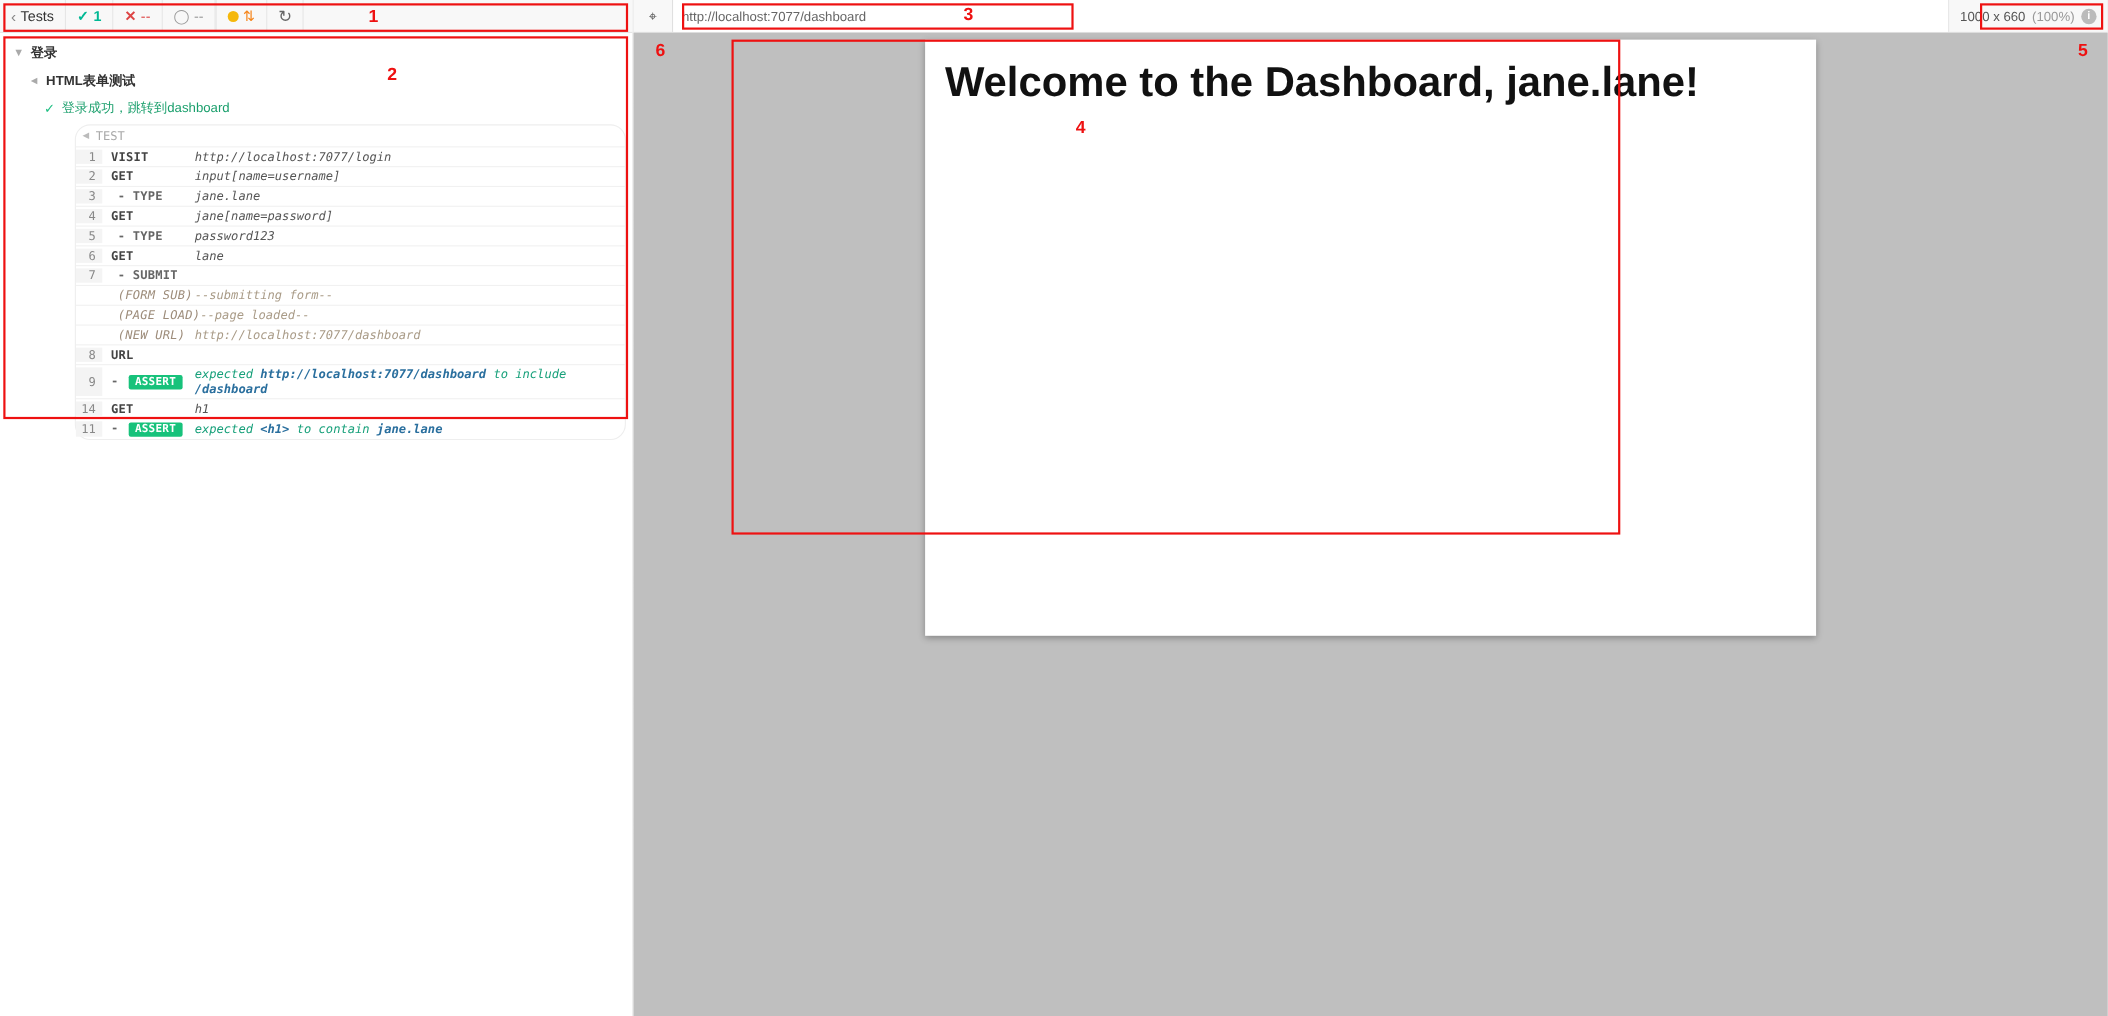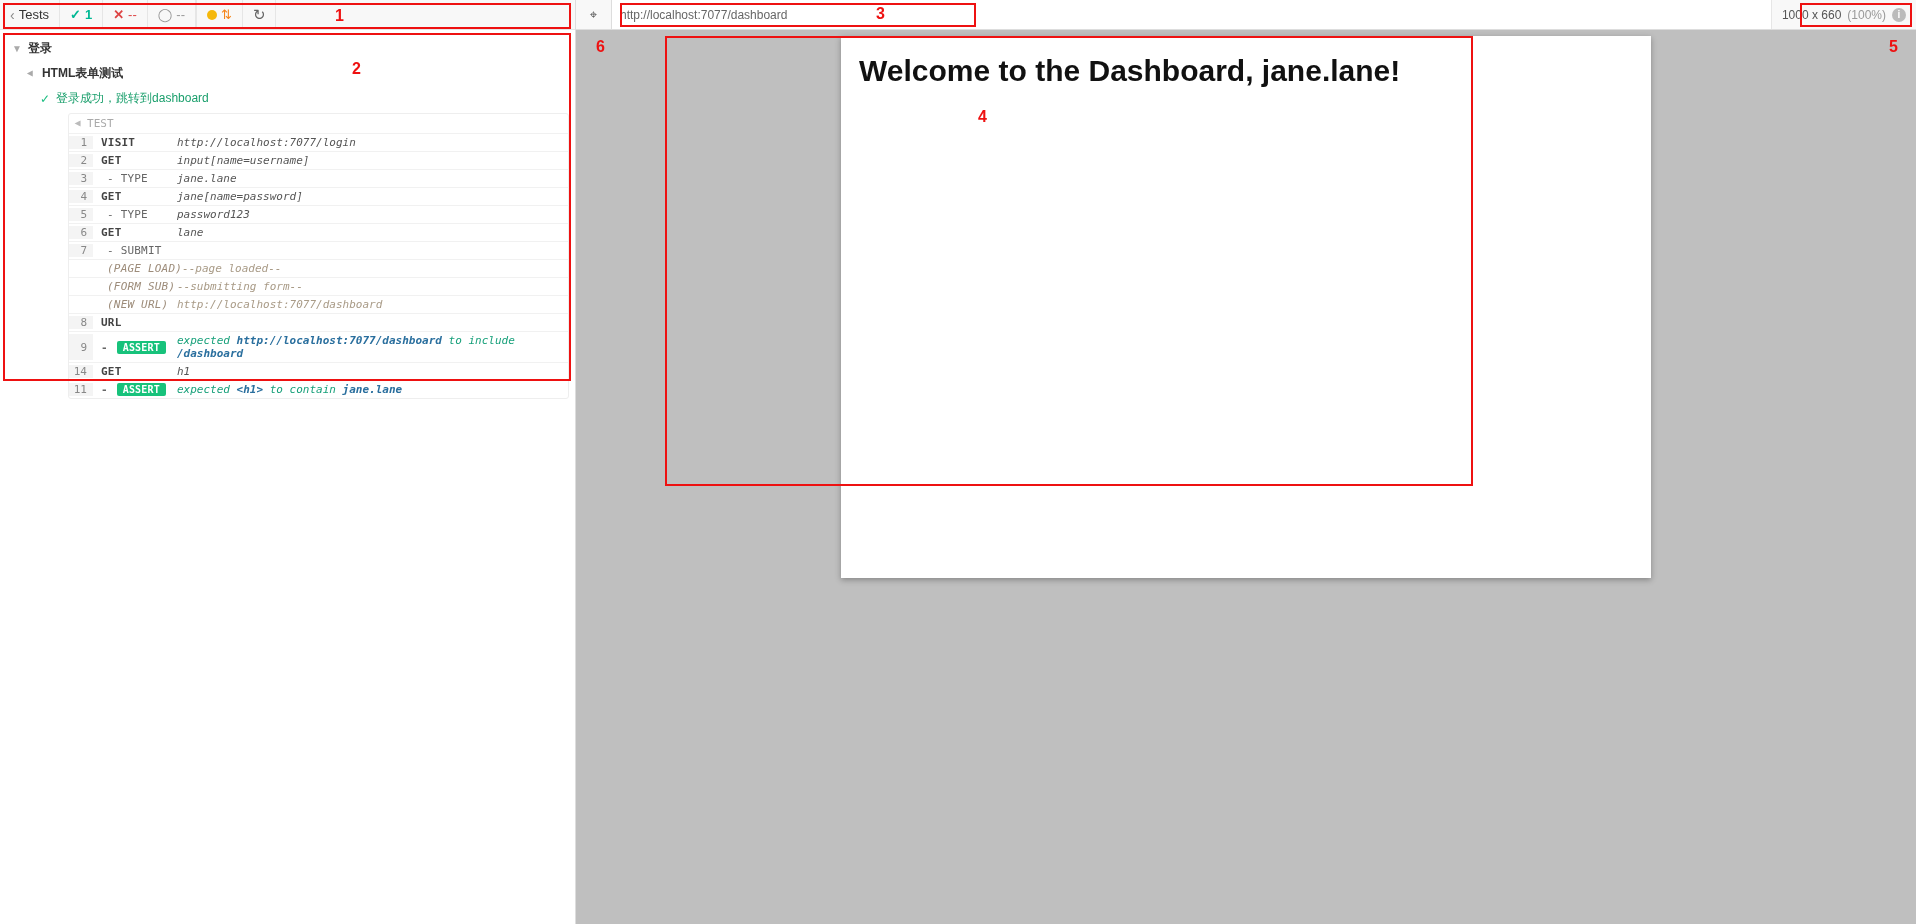--- a/index.html
+++ b/index.html
@@ -28,29 +28,29 @@
 
   .tests-body { padding:6px 6px 10px 6px; font-size:12px; }
   .suite-row { display:flex; align-items:center; padding:4px 6px; font-weight:bold; }
   .caret { color:#aaa; margin-right:6px; font-size:10px; }
   .nested { margin-left:14px; }
   .nested .caret { transform:rotate(90deg); display:inline-block; }
   .desc-row { display:flex; align-items:center; padding:4px 6px; font-weight:bold; }
   .test-row { display:flex; align-items:center; padding:4px 6px; color:#1a9f6c; font-size:12px; }
   .test-row .chk { color:#1fbf83; margin-right:6px; }
 
-  .cmd-log { margin-left:34px; margin-top:2px; border:1px solid #eee; border-radius:3px; font-family:Menlo,Consolas,monospace; font-size:11px; }
+  .cmd-log { margin-left:34px; margin-top:2px; border:1px solid #eee; border-radius:14px; font-family:Menlo,Consolas,monospace; font-size:11px; }
   .cmd-head { display:flex; align-items:center; color:#aaa; padding:3px 6px; }
   .cmd-head .caret { color:#bbb; }
   .cmd-row { display:flex; align-items:center; padding:2px 0; border-top:1px solid #f1f1f1; }
   .cmd-num { width:24px; text-align:right; padding-right:6px; color:#888; background:#f4f4f4; align-self:stretch; display:flex;align-items:center;justify-content:flex-end; }
   .cmd-name { width:84px; padding-left:8px; color:#444; font-weight:bold; letter-spacing:0.2px; }
   .cmd-msg { flex:1; color:#333; padding-right:8px; }
   .cmd-msg.mono { color:#555;font-style:italic; }
-  .cmd-row.sub .cmd-name { color:#666; font-weight:normal; padding-left:14px; }
+  .cmd-row.sub .cmd-name { color:#666; font-weight:bold; padding-left:14px; }
   .cmd-row.sub .cmd-num { color:#888; }
   .cmd-row.info { color:#9d8c7a; font-style:italic; }
   .cmd-row.info .cmd-num { background:transparent; }
   .cmd-row.info .cmd-name { color:#9d8c7a; font-style:italic; font-weight:normal; padding-left:14px; width:auto; min-width:84px; }
   .cmd-row.info .cmd-msg { color:#a99b87; font-style:italic; }
   .assert-badge { display:inline-block; background:#17c27b; color:#fff; font-size:10px; padding:1px 6px; border-radius:2px; font-weight:bold; font-style:normal; }
   .exp { color:#17a07a; }
   .hl-url { color:#2a6f9e; font-weight:bold; }
   .hl-sel { color:#2a6f9e; font-weight:bold; }
   .cmd-row .dash { color:#666; margin-right:2px; }
@@ -64,21 +64,21 @@
   .addrbar { height:30px; display:flex; align-items:stretch; border-bottom:1px solid #ddd; background:#f8f8f8; }
   .sel-icon { width:36px; display:flex; align-items:center; justify-content:center; color:#555; border-right:1px solid #ddd; cursor:pointer; }
   .url-box { flex:1; display:flex; align-items:center; padding:0 8px; font-size:12px; color:#666; background:#fff; border-right:1px solid #e6e6e6; }
   .viewport-info { display:flex; align-items:center; gap:6px; padding:0 10px; color:#777; font-size:12px; }
   .vp-size { color:#555; }
   .vp-pct { color:#999; }
   .info-i { width:14px;height:14px;border-radius:50%;background:#bbb;color:#fff;display:inline-flex;align-items:center;justify-content:center;font-size:10px;font-weight:bold; }
 
   .aut-stage { flex:1; position:relative; display:flex; justify-content:center; align-items:flex-start; background:#bfbfbf; overflow:hidden; }
   .aut-frame { margin-top:6px; background:#fff; box-shadow:0 2px 6px rgba(0,0,0,0.3); width:810px; height:542px; padding:18px; }
-  .aut-frame h1 { font-size:30px; font-weight:800; color:#111; }
+  .aut-frame h1 { font-size:38px; font-weight:800; color:#111; }
 </style>
 </head>
 <body>
 
 <div class="wm" id="wm">
     <span style="left: -60px; top: -20px;">小菠萝测试笔记</span>
     <span style="left: 200px; top: -20px;">小菠萝测试笔记</span>
     <span style="left: 460px; top: -20px;">小菠萝测试笔记</span>
     <span style="left: 720px; top: -20px;">小菠萝测试笔记</span>
     <span style="left: 980px; top: -20px;">小菠萝测试笔记</span>
@@ -231,27 +231,27 @@
                 <div class="cmd-name">GET</div>
                 <div class="cmd-msg mono">lane</div>
               </div>
               <div class="cmd-row sub">
                 <div class="cmd-num">7</div>
                 <div class="cmd-name">- SUBMIT</div>
                 <div class="cmd-msg mono"></div>
               </div>
               <div class="cmd-row info">
                 <div class="cmd-num"></div>
+                <div class="cmd-name">(FORM SUB)</div>
+                <div class="cmd-msg mono">--submitting form--</div>
+              </div>
+              <div class="cmd-row info">
+                <div class="cmd-num"></div>
                 <div class="cmd-name">(PAGE LOAD)</div>
                 <div class="cmd-msg mono">--page loaded--</div>
-              </div>
-              <div class="cmd-row info">
-                <div class="cmd-num"></div>
-                <div class="cmd-name">(FORM SUB)</div>
-                <div class="cmd-msg mono">--submitting form--</div>
               </div>
               <div class="cmd-row info">
                 <div class="cmd-num"></div>
                 <div class="cmd-name">(NEW URL)</div>
                 <div class="cmd-msg mono">http://localhost:7077/dashboard</div>
               </div>
               <div class="cmd-row ">
                 <div class="cmd-num">8</div>
                 <div class="cmd-name">URL</div>
                 <div class="cmd-msg mono"></div>

